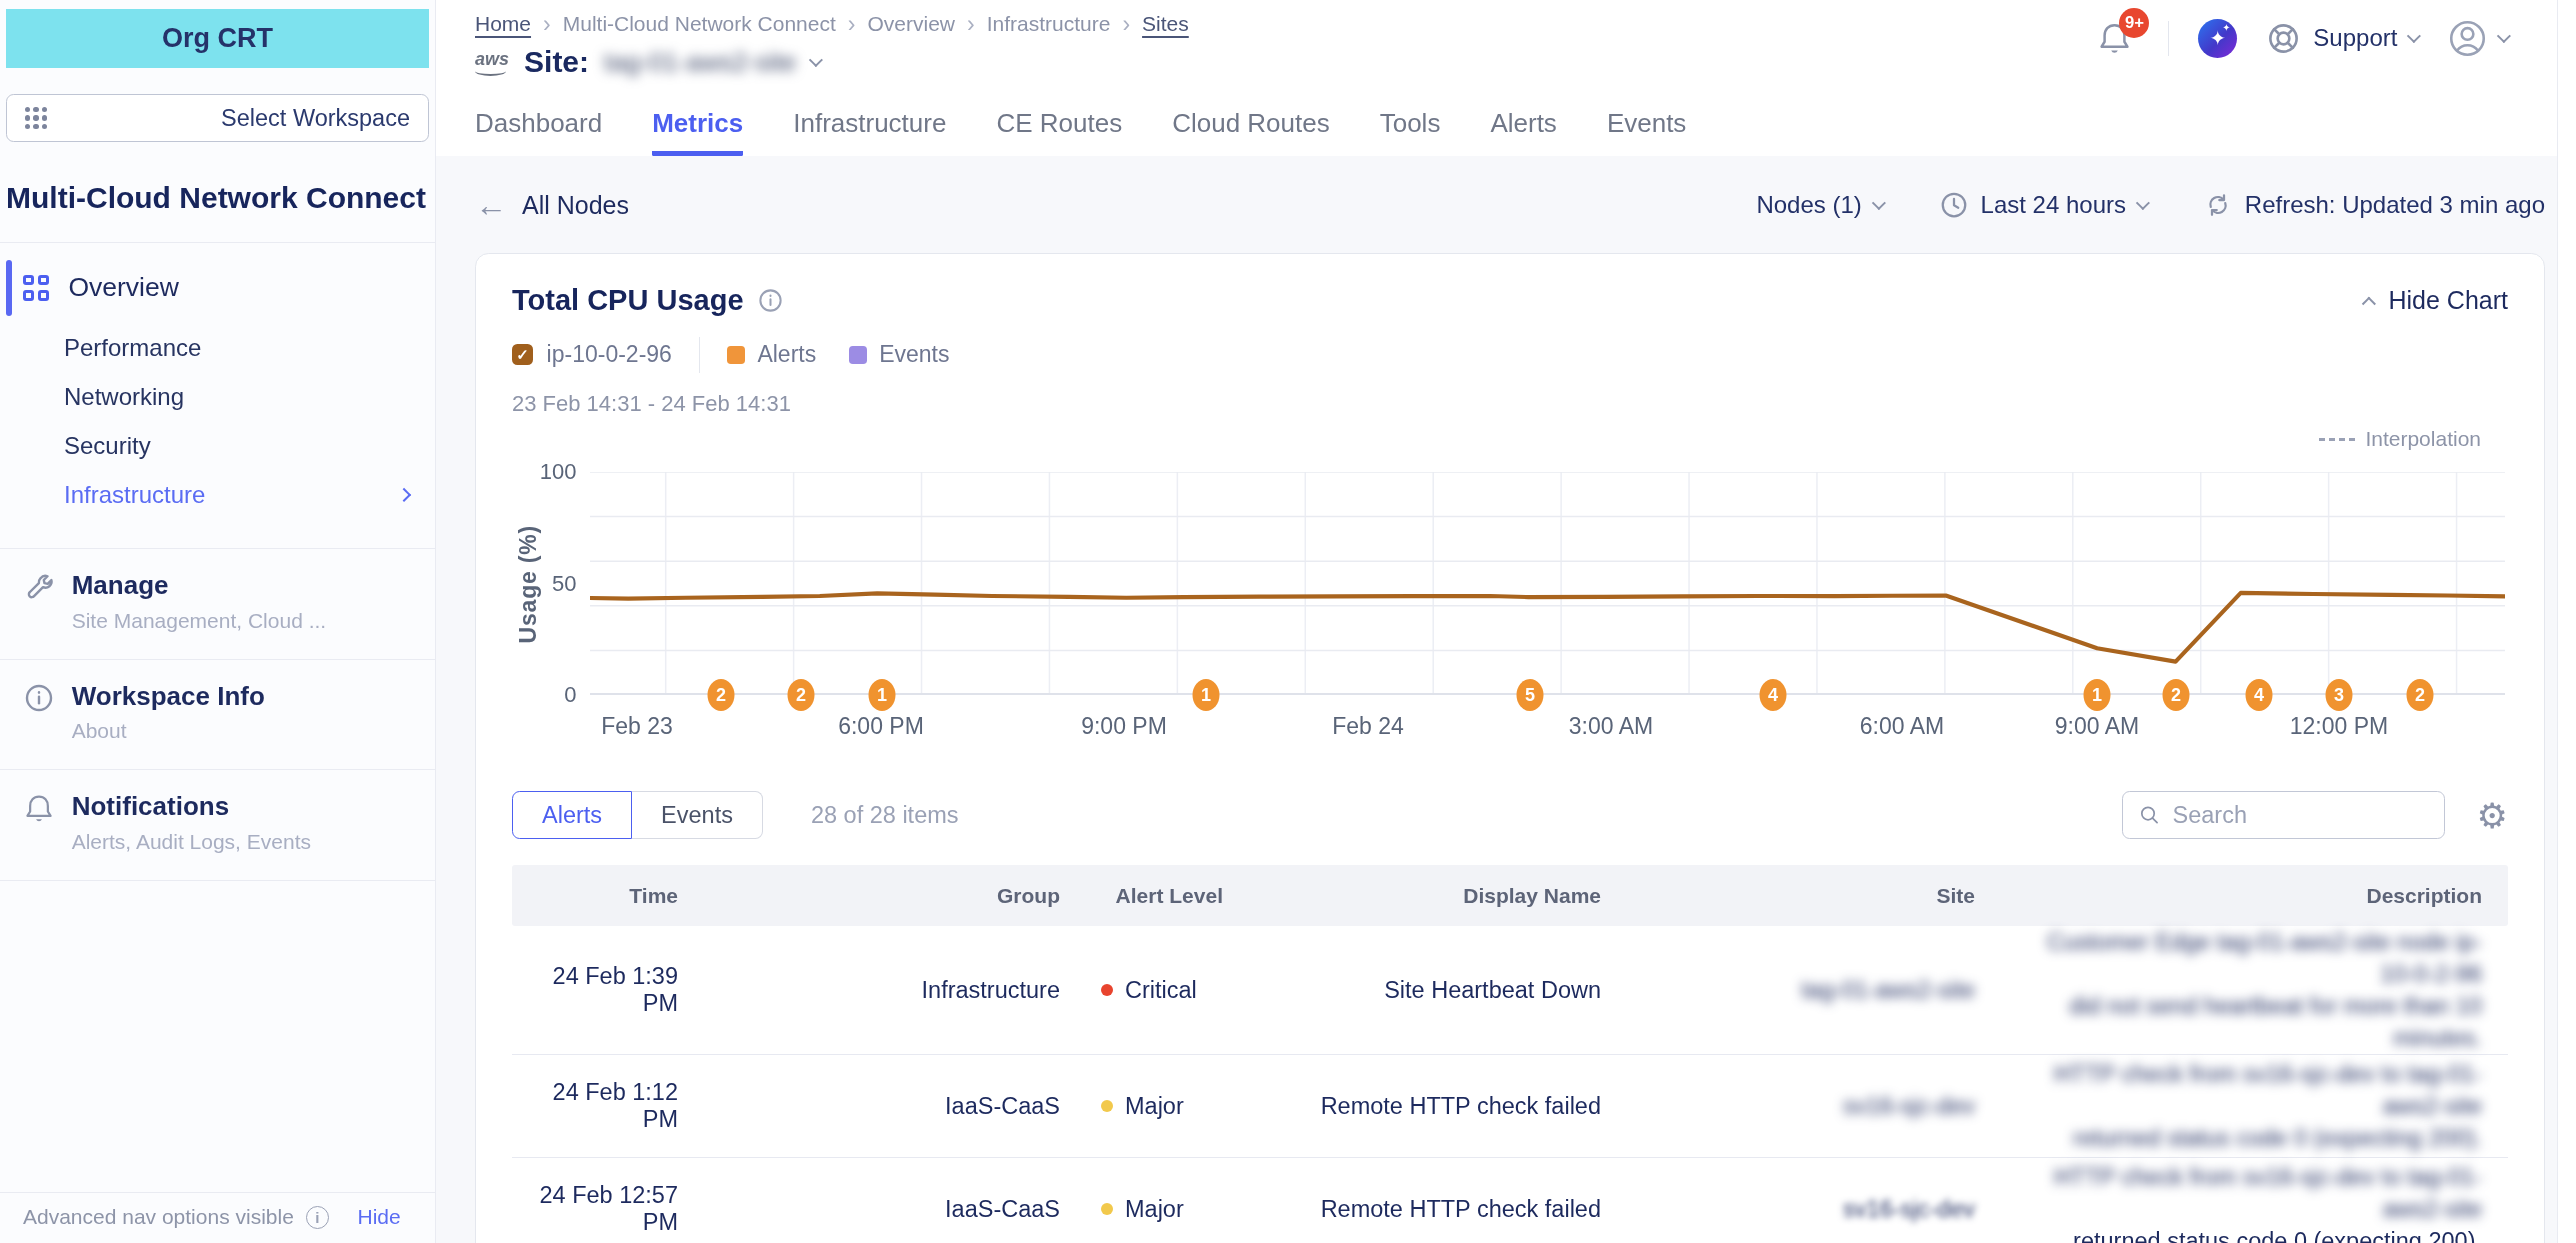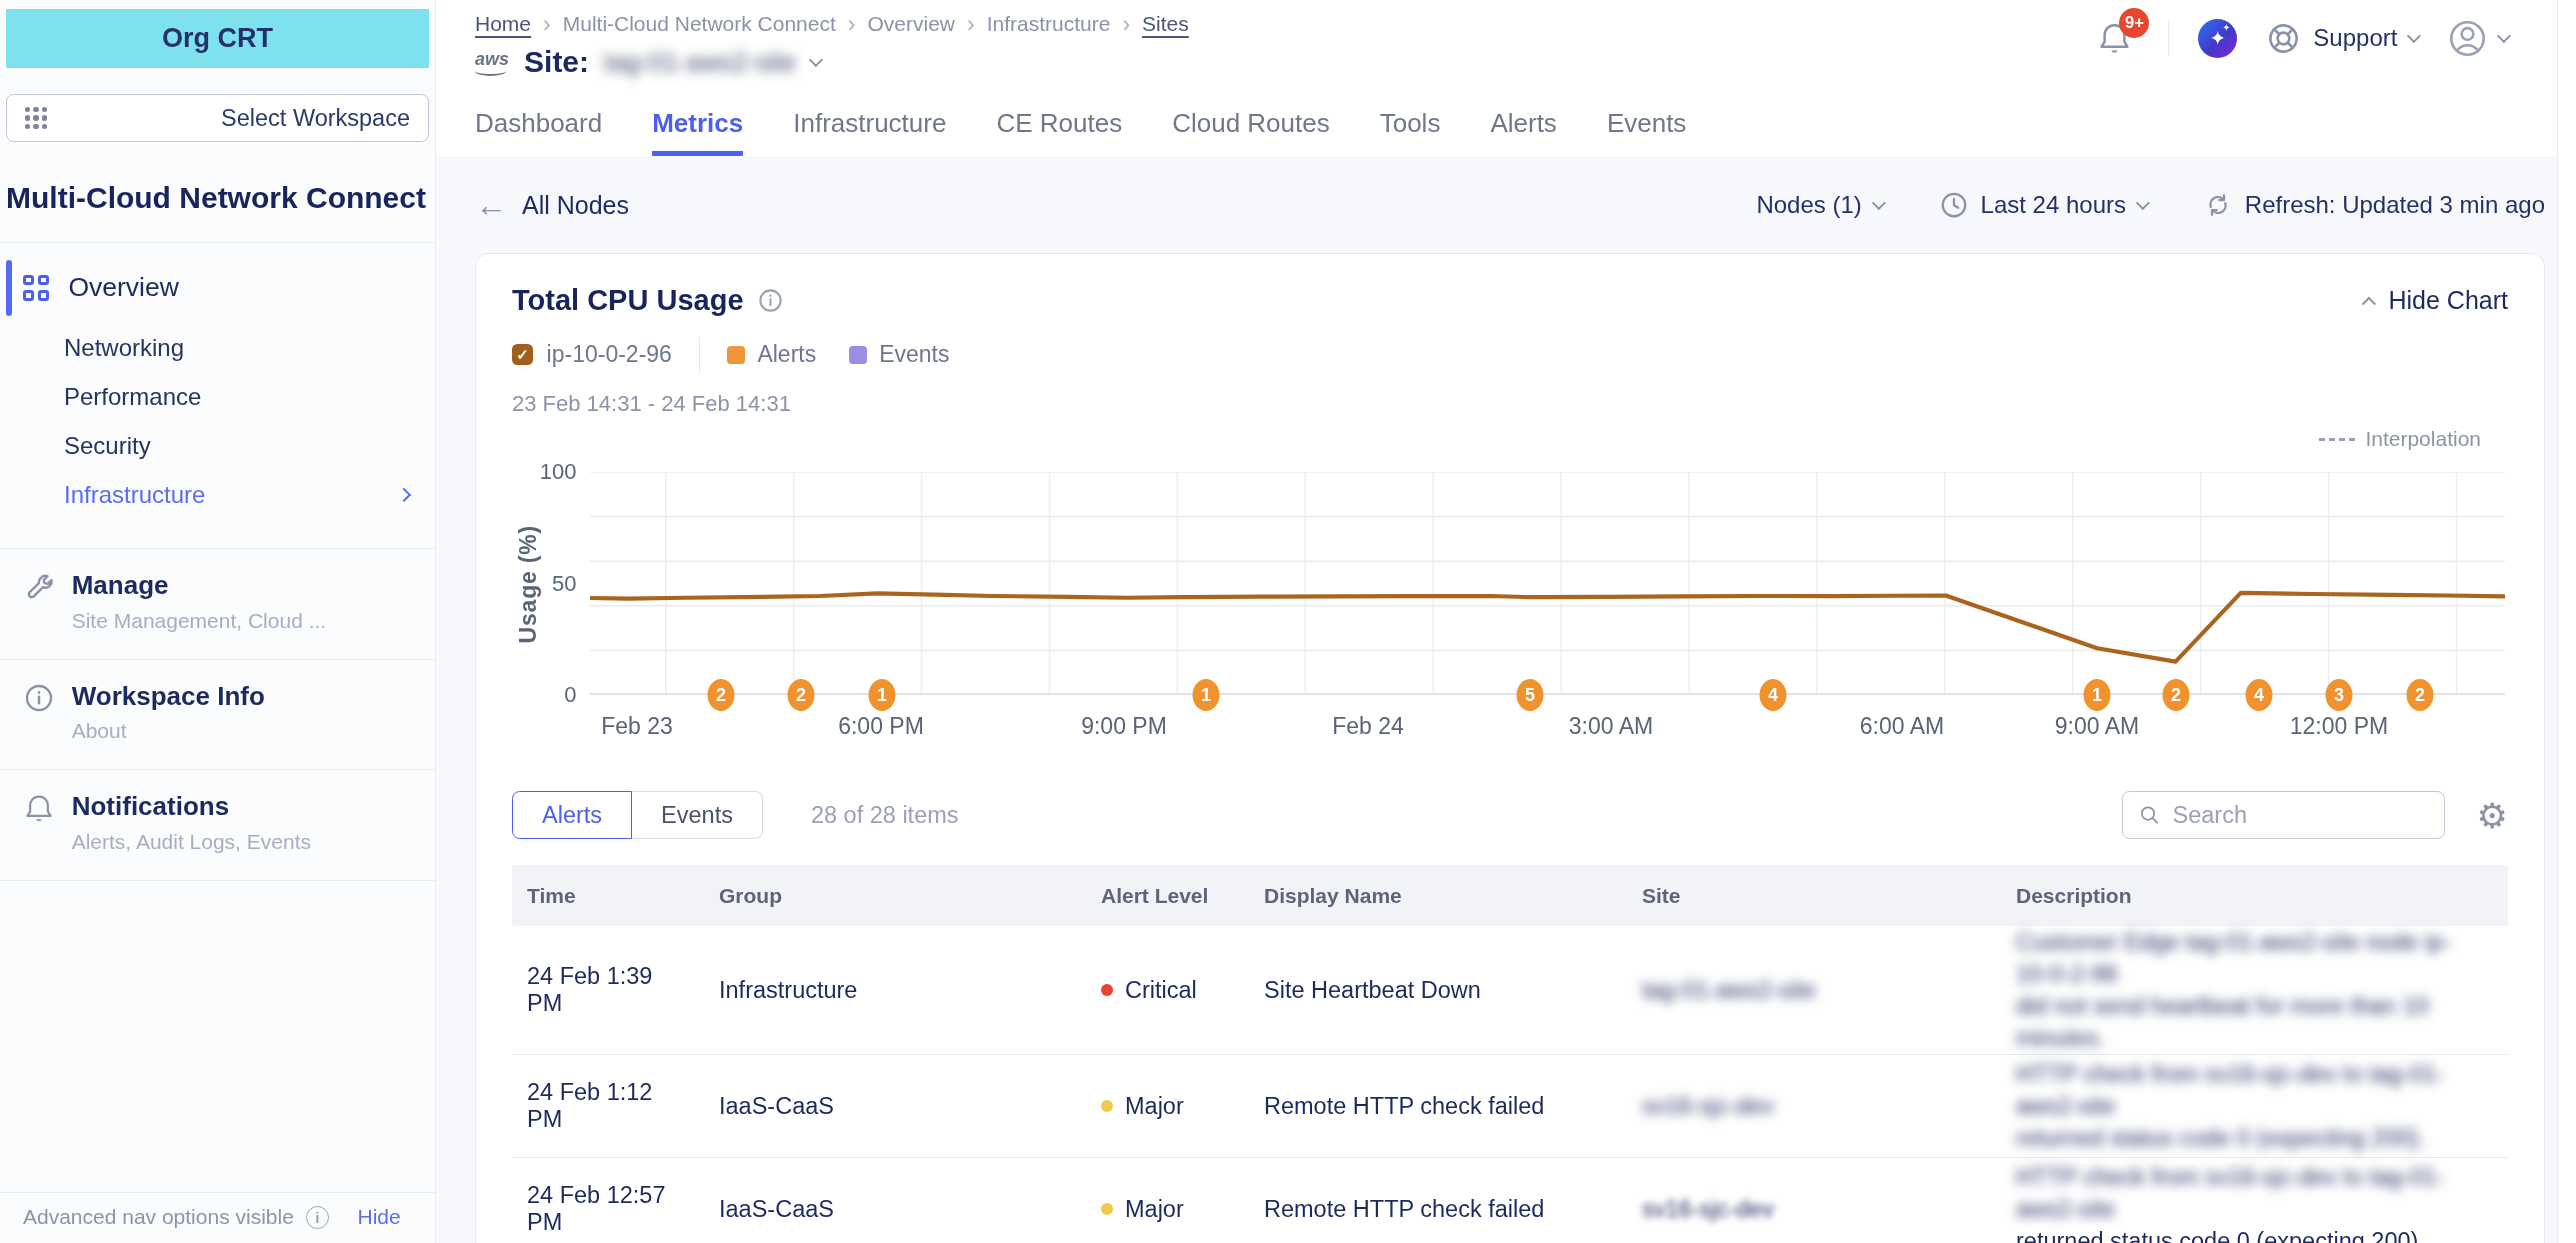--- a/index.html
+++ b/index.html
@@ -121,21 +121,21 @@
                 display:flex; align-items:center; gap:12px; padding:0 15px; }
   .search-box input { border:none; outline:none; font-size:23.5px; width:100%; color:#1d2a5e; font-family:"Liberation Sans",sans-serif; background:transparent; }
   .search-box input::placeholder { color:#9aa1b5; }
   .gear { margin-left:32px; font-size:35px; color:#8a92a8; line-height:1; cursor:pointer; }
 
   
   .table { margin-top:26px; }
   .trow { display:grid; grid-template-columns:192px 382px 163px 378px 374px 1fr; align-items:center; }
   .thead { background:#f2f3f7; height:61px; border-radius:3px; }
   .thead .cell { font-size:21px; font-weight:600; color:#5d6478; }
-  .cell { padding-left:15px; padding-right:26px; }
+  .cell { padding-left:15px; padding-right:26px;text-align:right; }
   .tbody .trow { min-height:103px; border-bottom:1.5px solid #e7e9f1; font-size:23.5px; color:#1d2a5e; }
   .lvl { display:flex; align-items:center; gap:12px; }
   .dot { width:12px; height:12px; border-radius:50%; flex:none; }
   .desc-line { line-height:32px; display:block; }
   svg.ic { stroke:#8a92a8; stroke-width:1.8; fill:none; stroke-linecap:round; stroke-linejoin:round; }
 
   
   .gutter { width:19px; background:#ffffff; border-left:1.5px solid #e9ebf2; flex:none; }
 </style>
 </head>
@@ -169,24 +169,24 @@
         <span class="ov-icon">
             <i></i>
             <i></i>
             <i></i>
             <i></i>
           </span>
         <span class="lbl">Overview</span>
       </div>
       <div class="subitems" id="subitems">
           <div class="subitem">
+            <span>Performance</span>
+          </div>
+          <div class="subitem">
             <span>Networking</span>
-          </div>
-          <div class="subitem">
-            <span>Performance</span>
           </div>
           <div class="subitem">
             <span>Security</span>
           </div>
           <div class="subitem active">
             <span>Infrastructure</span>
             <span class="sp"></span>
             <span class="chev right" style="border-color: rgb(90, 108, 243);"></span>
           </div>
         </div>

